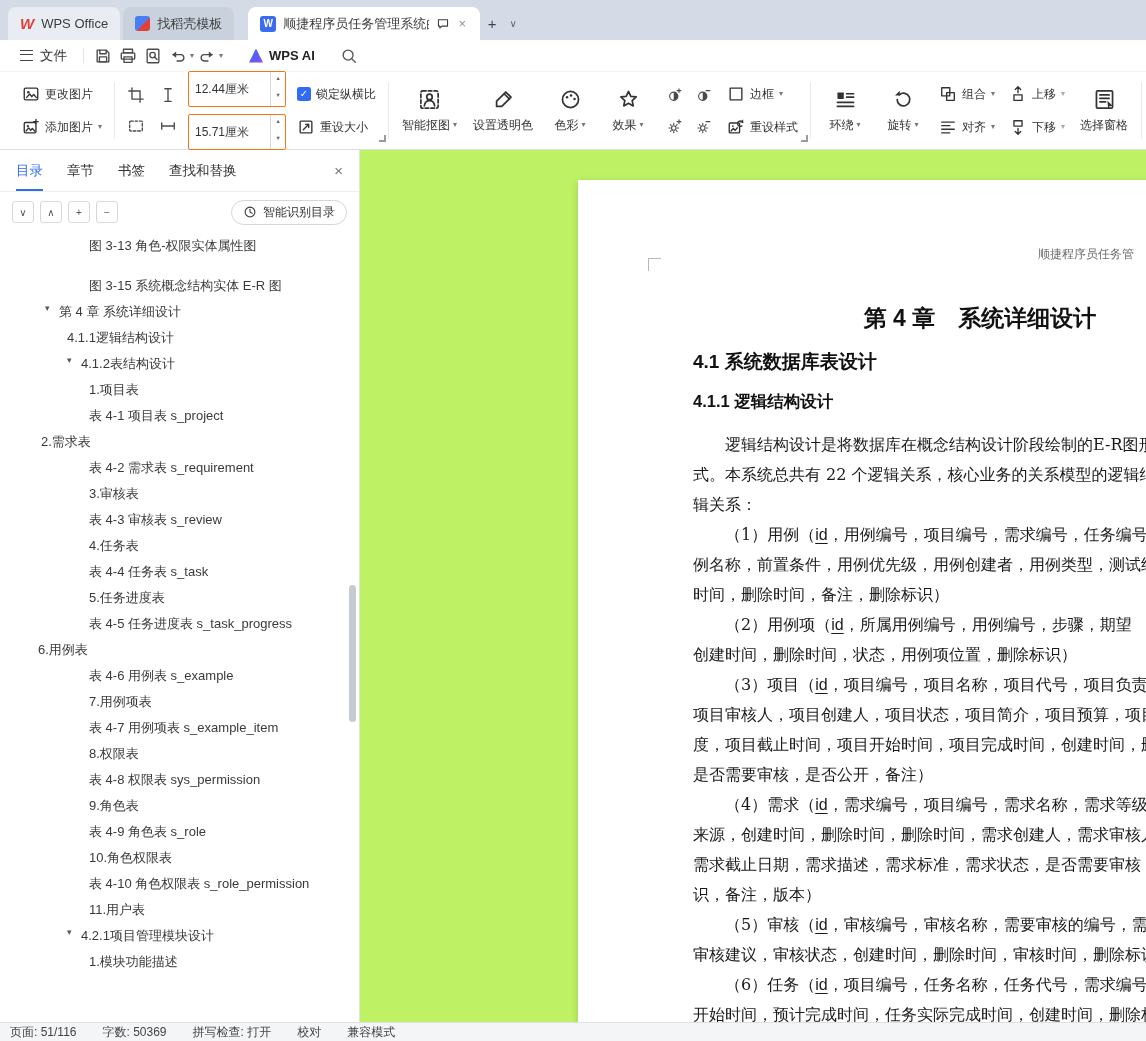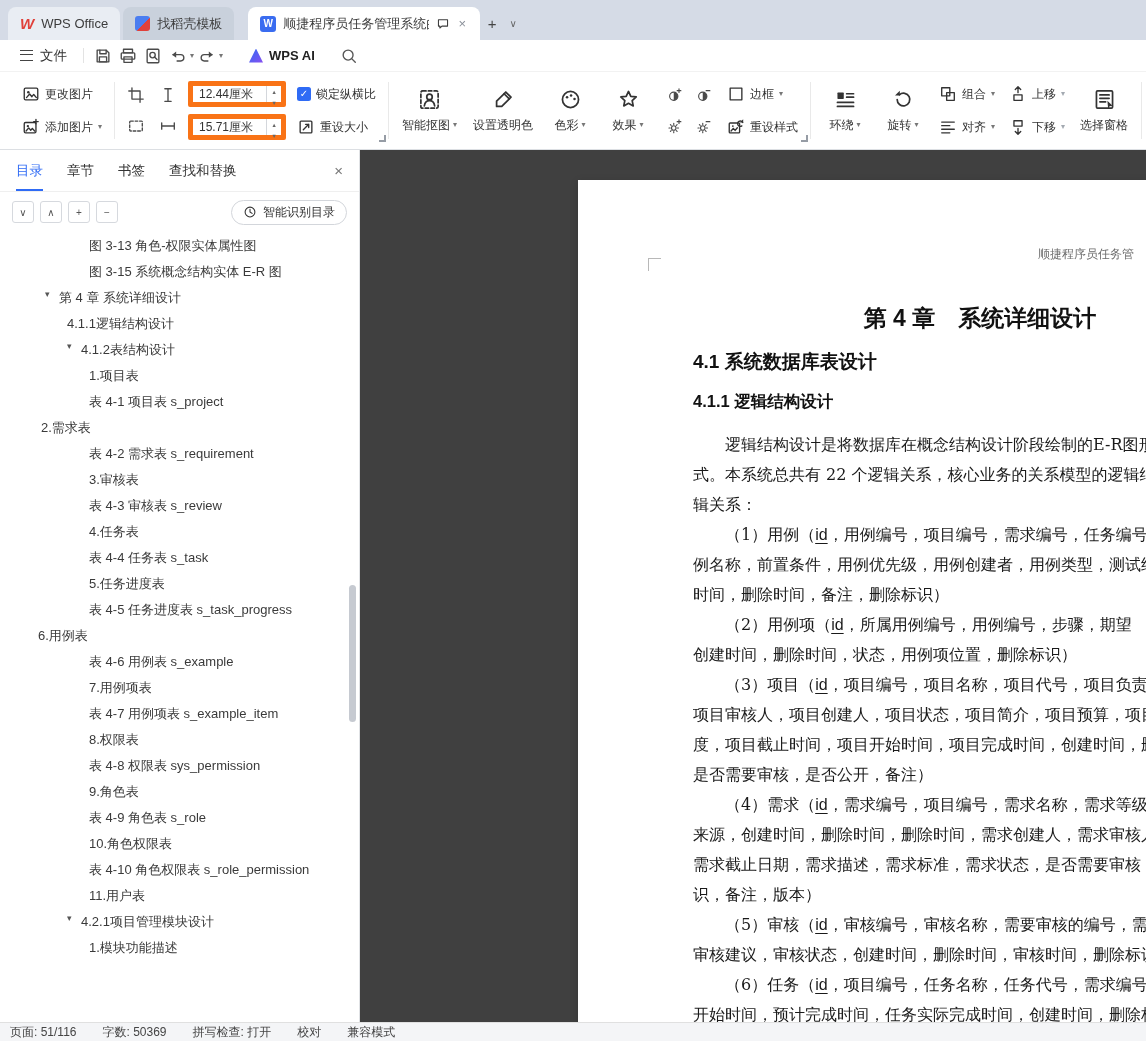--- a/index.html
+++ b/index.html
@@ -37,21 +37,21 @@
 
 
 .ribbon{height:78px;background:#fff;border-bottom:1px solid #dcdfe3;display:flex;align-items:stretch;padding:4px 4px 4px 10px;flex:none}
 .rgroup{display:flex;align-items:center;gap:8px;padding:0 9px;position:relative}
 .rsep{width:1px;background:#e9e9e9;margin:6px 0;flex:none}
 .stackcol{display:flex;flex-direction:column;justify-content:center;gap:7px}
 .smallbtn{display:flex;align-items:center;gap:5px;height:26px;padding:0 3px;font-size:12px;color:#333;white-space:nowrap}
 .iconbtn{width:24px;height:24px;display:flex;align-items:center;justify-content:center;color:#4a4a4a}
 .bigbtn{display:flex;flex-direction:column;align-items:center;justify-content:center;gap:6px;min-width:50px;padding:0 4px;font-size:12px;color:#333;white-space:nowrap}
 .blabel{display:flex;align-items:center;gap:3px}
-.stepper{width:98px;height:26px;border:5px solid #f97316;border-radius:2px;display:flex;align-items:center;background:#fff}
+.stepper{width:98px;height:36px;border:1px solid #f97316;border-radius:2px;display:flex;align-items:center;background:#fff}
 .stepper .val{flex:1;padding-left:6px;font-size:12px;color:#333}
 .spin{width:15px;align-self:stretch;border-left:1px solid #d4d7dc;display:flex;flex-direction:column}
 .sp{flex:1;font-size:6.5px;line-height:11px;text-align:center;color:#666;font-weight:normal;font-style:normal}
 .cbx{width:14px;height:14px;background:#2f6bf5;border-radius:2.5px;color:#fff;font-size:10px;line-height:14px;text-align:center;flex:none}
 .minigrid{display:grid;grid-template-columns:26px 26px;grid-auto-rows:26px;gap:5px 3px}
 .miconbtn{display:flex;align-items:center;justify-content:center;color:#4a4a4a}
 .dis{color:#a3a9b1}
 .dis .iconbtn,.dis .dd{color:#a3a9b1}
 .launcher{position:absolute;right:2px;bottom:3px;width:7px;height:7px;border-right:2px solid #969ca5;border-bottom:2px solid #969ca5}
 .rstub{margin-left:auto;width:30px;overflow:hidden}
@@ -64,21 +64,21 @@
 .side-tab.active{color:#2f6bf5;box-shadow:inset 0 -2px 0 #2f6bf5}
 .sidex{margin-left:auto;color:#777;font-size:15px}
 .side-tools{height:40px;display:flex;align-items:center;gap:6px;padding:0 12px;flex:none}
 .sq{width:22px;height:22px;border:1px solid #d6d9de;border-radius:3px;display:flex;align-items:center;justify-content:center;color:#555;font-size:10px;background:#fff}
 .pill{margin-left:auto;height:25px;border:1px solid #d3d6db;border-radius:13px;display:flex;align-items:center;gap:6px;padding:0 11px;font-size:12px;color:#333;background:#fff}
 .toc{flex:1;overflow:hidden;padding-top:5px}
 .toc-item{height:26px;display:flex;font-size:13px;color:#3a3a3a;white-space:nowrap}
 .toc-arrow{width:14px;font-size:9px;color:#555;flex:none}
 .side-scroll{position:absolute;right:3px;top:435px;width:7px;height:137px;background:#c6cad1;border-radius:4px}
 
-.docarea{flex:1;background:#404040;position:relative;overflow:hidden}
+.docarea{flex:1;background:#bef264;position:relative;overflow:hidden}
 .page{position:absolute;left:218px;top:30px;width:806px;height:1300px;background:#fff;box-shadow:0 2px 8px rgba(0,0,0,.16)}
 .corner{position:absolute;left:70px;top:78px;width:13px;height:13px;border-left:1px solid #b8b8b8;border-top:1px solid #b8b8b8}
 .pghead{position:absolute;left:460px;top:66px;font-size:12px;color:#6b6b6b;white-space:nowrap}
 .content{position:absolute;left:115px;top:124px;width:574px}
 .doc-title{font-size:23px;font-weight:bold;line-height:28px;text-align:center;color:#111;margin-bottom:18px;white-space:nowrap}
 .doc-h1{font-size:19px;font-weight:bold;line-height:24px;color:#111;margin-bottom:16px;white-space:nowrap}
 .doc-h2{font-size:16.5px;font-weight:bold;line-height:22px;color:#111;margin-bottom:18px;white-space:nowrap}
 .line{font-family:"DejaVu Serif",serif;font-size:16px;line-height:30px;color:#1a1a1a;white-space:nowrap}
 .line u{text-underline-offset:3px}
 
@@ -449,21 +449,21 @@
               <circle cx="10" cy="10" r="7"></circle>
               <path d="M10 6v4l3 2"></path>
             </svg>
           <span>智能识别目录</span>
         </div>
       </div>
       <div class="toc">
           <div class="toc-item" style="padding-left: 89px;">
             <span class="toc-label">图 3-13 角色-权限实体属性图</span>
           </div>
-          <div class="toc-item" style="padding-left: 89px;">
+          <div class="toc-item" style="padding-left: 89px; margin-top: 14px;">
             <span class="toc-label">图 3-15 系统概念结构实体 E-R 图</span>
           </div>
           <div class="toc-item" style="padding-left: 45px;">
             <span class="toc-arrow">▾</span>
             <span class="toc-label">第 4 章 系统详细设计</span>
           </div>
           <div class="toc-item" style="padding-left: 67px;">
             <span class="toc-label">4.1.1逻辑结构设计</span>
           </div>
           <div class="toc-item" style="padding-left: 67px;">

